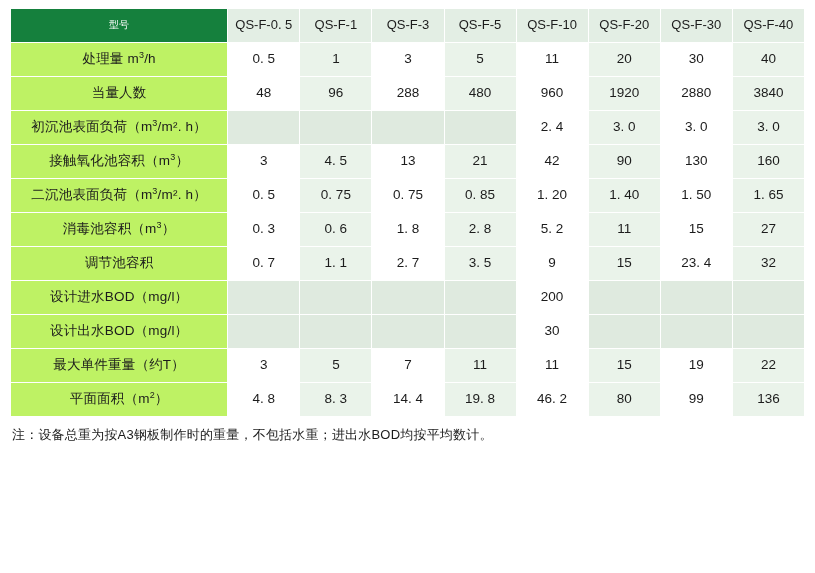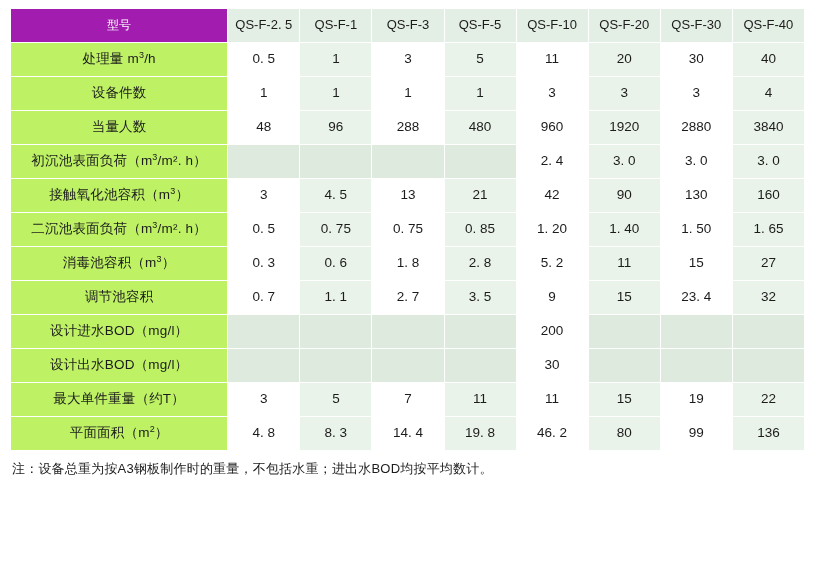--- a/index.html
+++ b/index.html
@@ -41,23 +41,23 @@
   }
   
   td.label {
     background: #bef264;
     color: #ffffff;
     font-size: 14px;
     letter-spacing: 0.2px;
   }
   
   tr.header td.label {
-    background: #a21caf;
+    background: #15803d;
     color: #ffffff;
-    font-size: 12px;
+    font-size: 10px;
   }
   tr.header td.data {
     background: #e3eee4;
     color: #1c1c1c;
     font-size: 13px;
   }
   
   td.data {
     background: #ffffff;
   }
@@ -93,52 +93,41 @@
         <col class="data">
         <col class="data">
       <col class="data">
         <col class="data">
         <col class="data">
         <col class="data">
     </colgroup>
     <tbody id="table-body">
         <tr class="header">
           <td class="label">型号</td>
-          <td class="data">QS-F-2. 5</td>
+          <td class="data">QS-F-0. 5</td>
           <td class="data">QS-F-1</td>
           <td class="data">QS-F-3</td>
           <td class="data">QS-F-5</td>
           <td class="data">QS-F-10</td>
           <td class="data">QS-F-20</td>
           <td class="data">QS-F-30</td>
           <td class="data">QS-F-40</td>
         </tr>
         <tr>
           <td class="label"><span>处理量  m</span><span class="sup">3</span><span>/h</span></td>
           <td class="data">0. 5</td>
           <td class="data tint">1</td>
           <td class="data">3</td>
           <td class="data tint">5</td>
           <td class="data">11</td>
           <td class="data tint">20</td>
           <td class="data">30</td>
           <td class="data tint">40</td>
         </tr>
         <tr>
-          <td class="label"><span>设备件数</span></td>
-          <td class="data">1</td>
-          <td class="data tint">1</td>
-          <td class="data">1</td>
-          <td class="data tint">1</td>
-          <td class="data">3</td>
-          <td class="data tint">3</td>
-          <td class="data">3</td>
-          <td class="data tint">4</td>
-        </tr>
-        <tr>
           <td class="label"><span>当量人数</span></td>
           <td class="data">48</td>
           <td class="data tint">96</td>
           <td class="data">288</td>
           <td class="data tint">480</td>
           <td class="data">960</td>
           <td class="data tint">1920</td>
           <td class="data">2880</td>
           <td class="data tint">3840</td>
         </tr>

